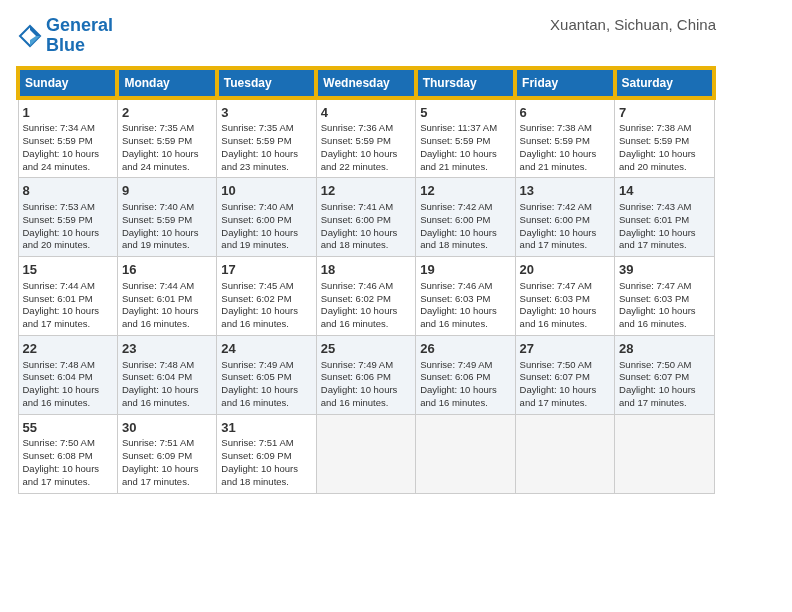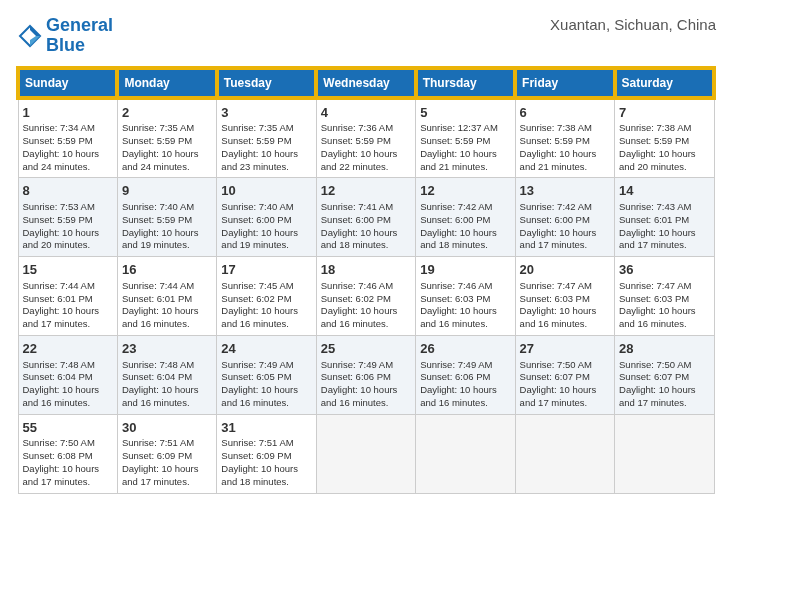--- a/index.html
+++ b/index.html
@@ -148,21 +148,21 @@
           </td>
           <td>
             <span class="day-num">4</span>
             <div>Sunrise: 7:36 AM</div>
             <div>Sunset: 5:59 PM</div>
             <div>Daylight: 10 hours</div>
             <div>and 22 minutes.</div>
           </td>
           <td>
             <span class="day-num">5</span>
-            <div>Sunrise: 12:37 AM</div>
+            <div>Sunrise: 11:37 AM</div>
             <div>Sunset: 5:59 PM</div>
             <div>Daylight: 10 hours</div>
             <div>and 21 minutes.</div>
           </td>
           <td>
             <span class="day-num">6</span>
             <div>Sunrise: 7:38 AM</div>
             <div>Sunset: 5:59 PM</div>
             <div>Daylight: 10 hours</div>
             <div>and 21 minutes.</div>
@@ -263,21 +263,21 @@
             <div>and 16 minutes.</div>
           </td>
           <td>
             <span class="day-num">20</span>
             <div>Sunrise: 7:47 AM</div>
             <div>Sunset: 6:03 PM</div>
             <div>Daylight: 10 hours</div>
             <div>and 16 minutes.</div>
           </td>
           <td>
-            <span class="day-num">36</span>
+            <span class="day-num">39</span>
             <div>Sunrise: 7:47 AM</div>
             <div>Sunset: 6:03 PM</div>
             <div>Daylight: 10 hours</div>
             <div>and 16 minutes.</div>
           </td>
         </tr>
         <tr>
           <td>
             <span class="day-num">22</span>
             <div>Sunrise: 7:48 AM</div>

